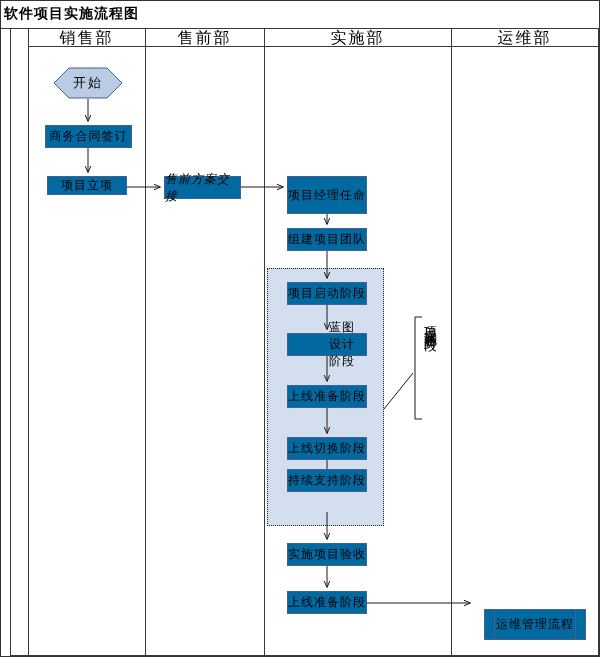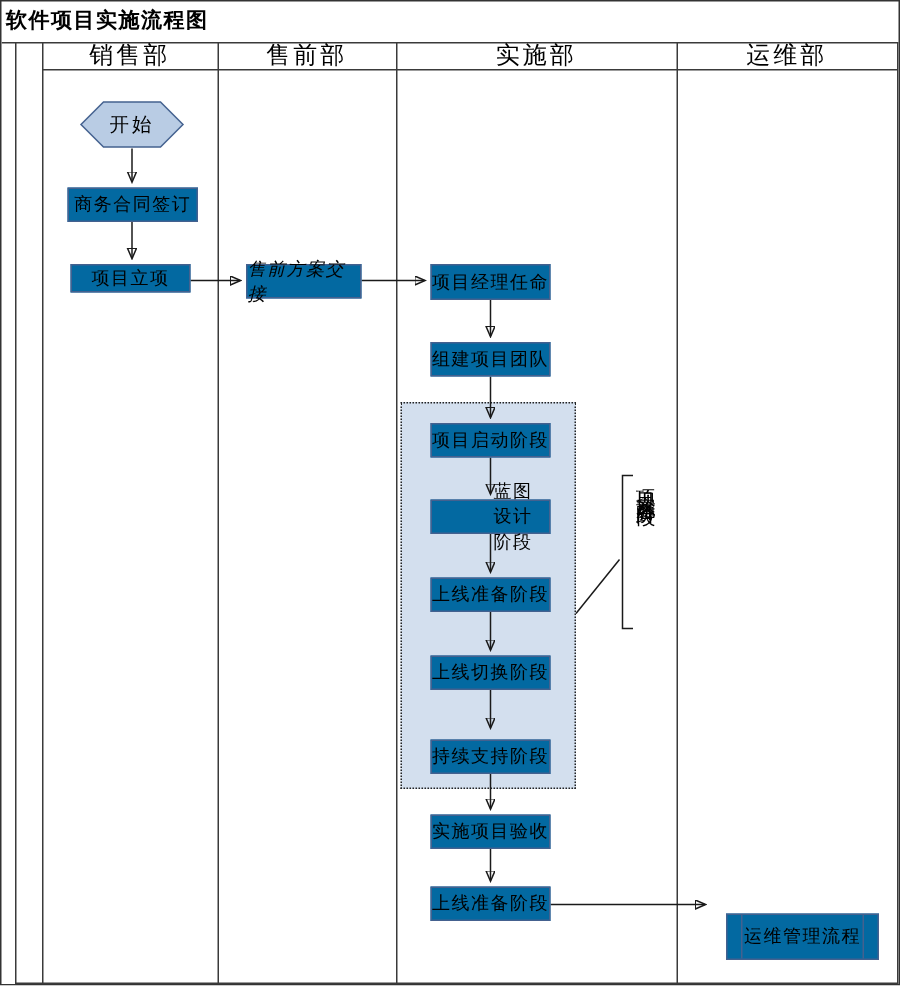--- a/index.html
+++ b/index.html
@@ -78,26 +78,26 @@
   <div class="hex">
     <svg width="70" height="32" viewBox="0 0 70 32">
       <polygon points="16,1 54,1 69,16 54,31 16,31 1,16"></polygon>
     </svg>
     <span>开始</span>
   </div>
 
   <div class="node" style="left:44px;top:124px;width:87px;height:23px;">商务合同签订</div>
   <div class="node" style="left:46px;top:175px;width:80px;height:19px;">项目立项</div>
   <div class="node" style="left:163px;top:175px;width:77px;height:23px;font-style:italic;">售前方案交接</div>
-  <div class="node" style="left:286px;top:175px;width:80px;height:24px;">项目经理任命</div>
+  <div class="node" style="left:286px;top:175px;width:80px;height:38px;">项目经理任命</div>
   <div class="node" style="left:286px;top:227px;width:80px;height:23px;">组建项目团队</div>
   <div class="node" style="left:286px;top:281px;width:80px;height:23px;">项目启动阶段</div>
   <div class="node" style="left:286px;top:332px;width:80px;height:23px;padding-left:41px;">蓝图设计阶段</div>
   <div class="node" style="left:286px;top:384px;width:80px;height:23px;">上线准备阶段</div>
   <div class="node" style="left:286px;top:436px;width:80px;height:23px;">上线切换阶段</div>
-  <div class="node" style="left:286px;top:492px;width:80px;height:23px;">持续支持阶段</div>
+  <div class="node" style="left:286px;top:468px;width:80px;height:23px;">持续支持阶段</div>
   <div class="node" style="left:286px;top:542px;width:80px;height:23px;">实施项目验收</div>
   <div class="node" style="left:286px;top:590px;width:80px;height:23px;">上线准备阶段</div>
   <div class="node predefined" style="left:483px;top:588px;width:102px;height:31px;margin-top:20px;">运维管理流程</div>
 
   <div class="bracket-text">项目实施各阶段</div>
 
 </div>
 
 </body></html>

